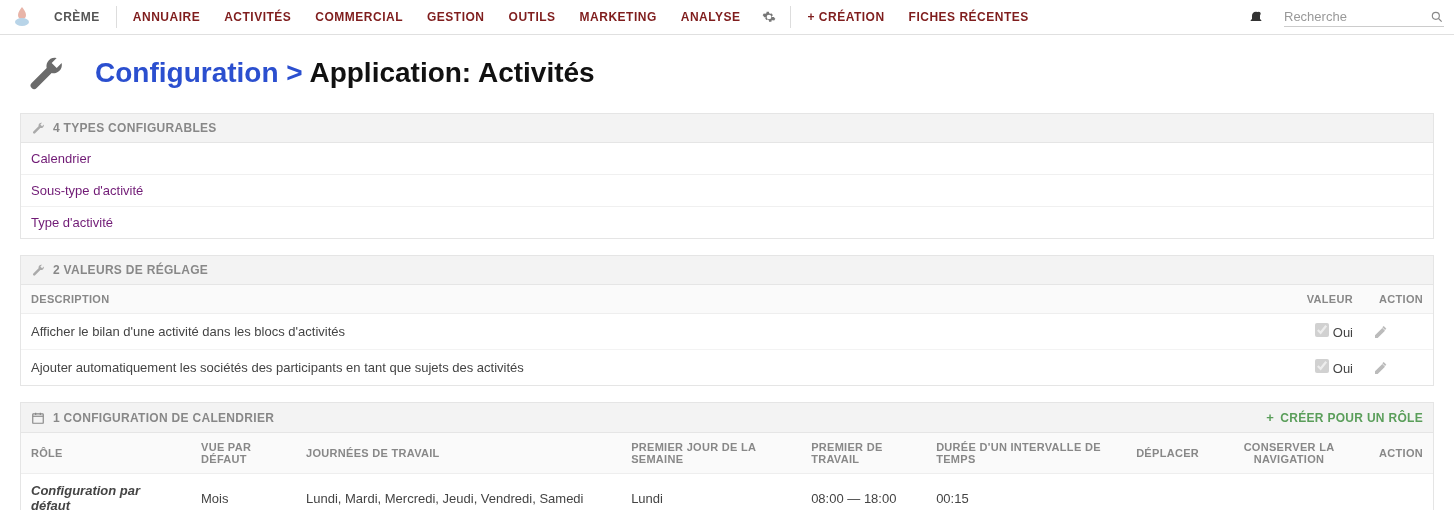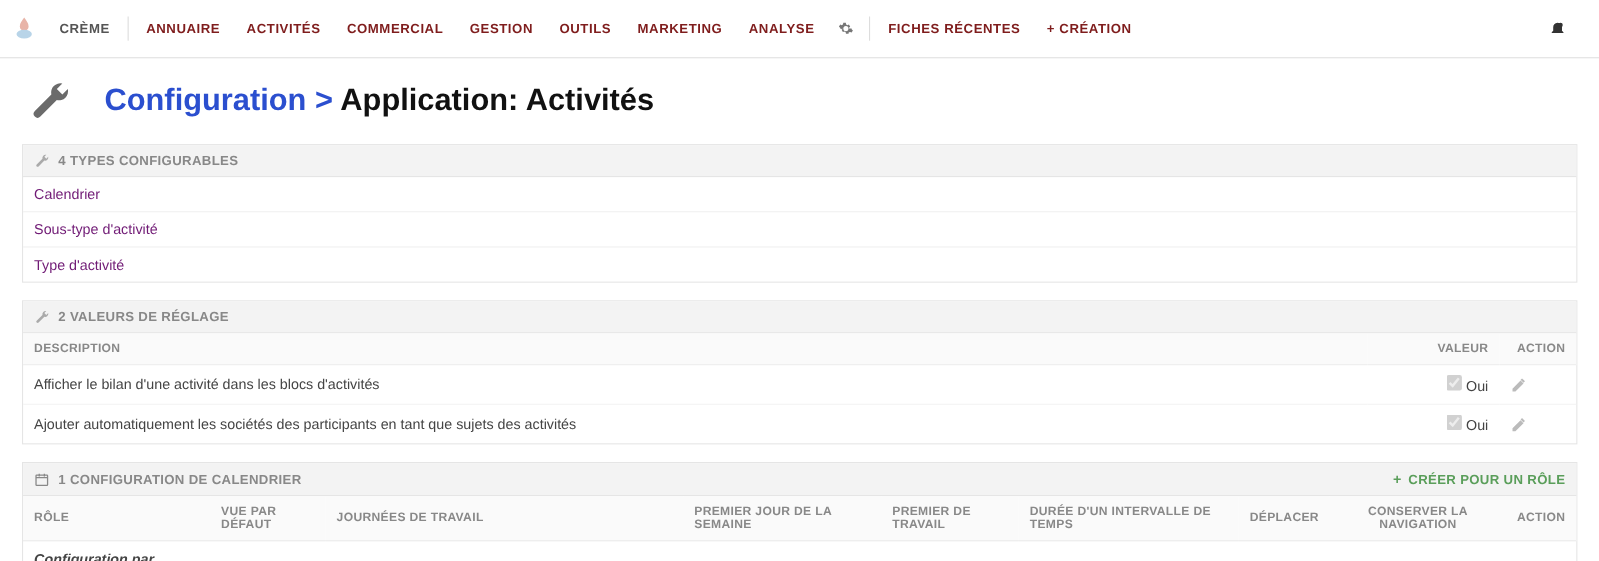--- a/index.html
+++ b/index.html
@@ -1,17 +1,17 @@
 <!DOCTYPE html>
 <html><head>
 <meta charset="utf-8">
 <style>
 * { box-sizing: border-box; margin: 0; padding: 0; }
 body { font-family: "Segoe UI", Arial, sans-serif; font-size: 13px; color: #333; background: #fff; }
-.navbar { display: flex; align-items: center; height: 53px; border-bottom: 1px solid #e0e0e0; padding: 16px 10px; }
+.navbar { display: flex; align-items: center; height: 35px; border-bottom: 1px solid #e0e0e0; padding: 16px 10px; }
 .logo { width: 24px; height: 24px; margin-right: 8px; }
 .nav-items { display: flex; align-items: center; }
 .nav-item { padding: 0 12px; font-size: 12px; font-weight: 600; color: #7f1d1d; letter-spacing: 0.5px; text-transform: uppercase; cursor: pointer; line-height: 35px; }
 .nav-item.brand { font-weight: 700; color: #555; }
 .nav-sep { width: 1px; height: 22px; background: #ddd; margin: 0 4px; }
 .nav-icon { padding: 0 10px; color: #777; cursor: pointer; }
 .nav-right { margin-left: auto; display: flex; align-items: center; }
 .notif-icon { margin-right: 20px; color: #444; cursor: pointer; }
 .search-box { display: flex; align-items: center; border-bottom: 1px solid #ccc; padding: 2px 0; }
 .search-input { border: none; outline: none; font-size: 13px; width: 140px; color: #999; }
@@ -67,30 +67,39 @@
     <span class="nav-item">GESTION</span>
     <span class="nav-item">OUTILS</span>
     <span class="nav-item">MARKETING</span>
     <span class="nav-item">ANALYSE</span>
     <span class="nav-icon">
       <svg width="14" height="14" viewBox="0 0 24 24">
           <path fill="#777" d="M12 8a4 4 0 1 0 0 8 4 4 0 0 0 0-8zm9 4a7 7 0 0 1-.1 1.2l2 1.6-2 3.4-2.4-.8a7 7 0 0 1-2 .1l-.4 2.5h-4l-.4-2.5a7 7 0 0 1-2-1.1l-2.4.8-2-3.4 2-1.6A7 7 0 0 1 3 12a7 7 0 0 1 .1-1.2l-2-1.6 2-3.4 2.4.8a7 7 0 0 1 2-1.1L7.9 3h4l.4 2.5a7 7 0 0 1 2 1.1l2.4-.8 2 3.4-2 1.6c.1.4.1.8.1 1.2z"></path>
         </svg>
     </span>
     <span class="nav-sep"></span>
+    <span class="nav-item">+ CRÉATION</span>
     <span class="nav-item">FICHES RÉCENTES</span>
-    <span class="nav-item">+ CRÉATION</span>
   </div>
   <div class="nav-right">
     <span class="notif-icon">
       <svg width="16" height="16" viewBox="0 0 24 24">
           <path fill="#333" d="M12 4C8 4 6 7 6 10v5l-2 2v1h16v-1l-2-2v-5c0-3-2-6-6-6z"></path>
           <circle cx="16" cy="7" r="3" fill="#333"></circle>
         </svg>
     </span>
+    <div class="search-box">
+      <input class="search-input" placeholder="Recherche" style="">
+      <span class="search-icon">
+        <svg width="14" height="14" viewBox="0 0 24 24">
+            <circle cx="10" cy="10" r="6" stroke="#888" stroke-width="2" fill="none"></circle>
+            <line x1="15" y1="15" x2="20" y2="20" stroke="#888" stroke-width="2"></line>
+          </svg>
+      </span>
+    </div>
   </div>
 </div>
 
 <div class="page-header">
   <span class="wrench-big">
     <svg viewBox="0 0 48 48" width="40" height="40">
       <path fill="#6b6b6b" d="M38 6a10 10 0 0 0-12 12L8 36a4 4 0 0 0 6 6l18-18a10 10 0 0 0 12-12l-6 6-6-6 6-6z"></path>
     </svg>
   </span>
   <h1 class="page-title">

